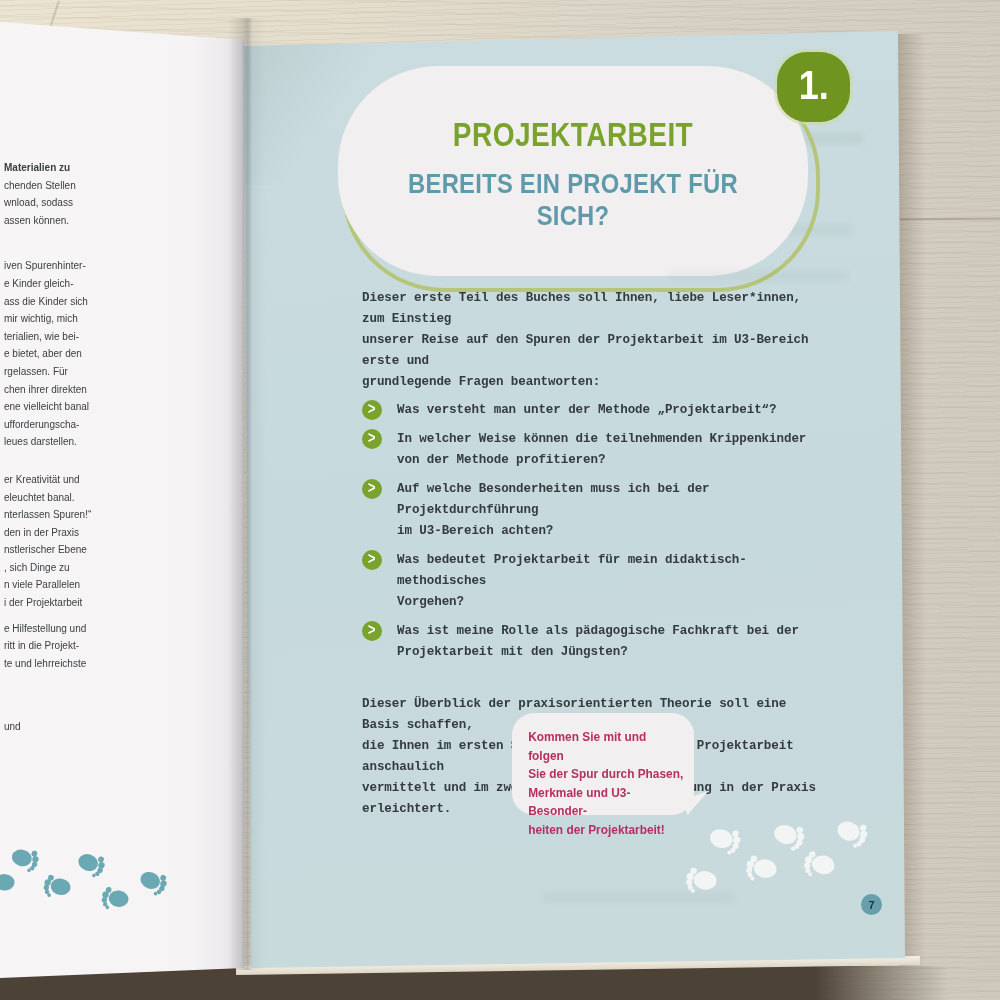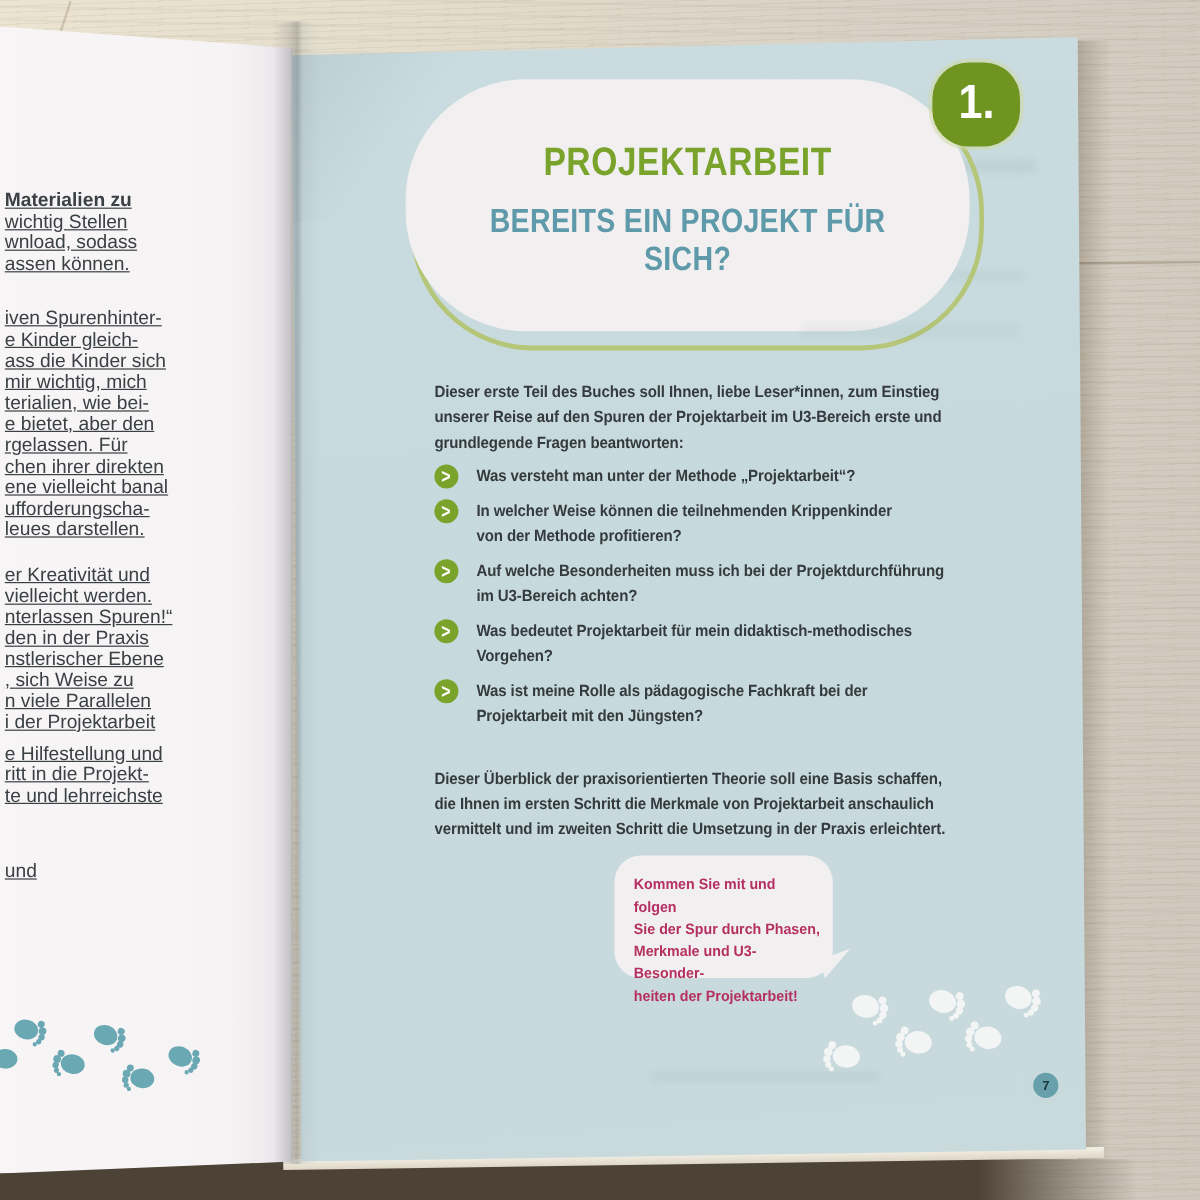--- a/index.html
+++ b/index.html
@@ -19,21 +19,21 @@
   .shadow-bottom{left:0;top:966px;width:948px;height:34px;
     background:linear-gradient(to right, #4c4235 0%, #4c4235 86%, rgba(76,66,53,0) 100%);}
   .shadow-right{left:898px;top:34px;width:28px;height:932px;
     background:linear-gradient(to right, rgba(95,80,60,.30), rgba(95,80,60,0));}
   .stack-sliver{left:236px;top:961px;width:684px;height:9px;transform:rotate(-0.85deg);
     background:linear-gradient(#f5f1e6,#ddd6c6);}
   
   .left-page{left:0;top:0;width:244px;height:1000px;
     clip-path:polygon(0 22px,244px 40px,244px 968px,0 978px);
     background:linear-gradient(to right,#f7f5f6 0%,#f5f3f4 78%,#eceaec 92%,#dfdcdf 99%,#cfccce 100%);}
-  .left-col{position:absolute;left:4px;top:159px;font-size:16px;line-height:17.6px;color:#3b4044;text-decoration:underline;}
+  .left-col{position:absolute;left:4px;top:159px;font-size:10px;line-height:17.6px;color:#3b4044;}
   .frag{display:block;white-space:nowrap;}
   .fg{margin:0;}
   .fg.g1{margin-bottom:28px;}
   .fg.g1 .frag:first-child{font-weight:bold;}
   .fg.g2{margin-bottom:20px;}
   .fg.g3{margin-bottom:8px;}
   .fg.g4{margin-bottom:46px;}
   
   .right-page{left:243px;top:0;width:662px;height:1000px;
     clip-path:polygon(0 46px,655px 31px,662px 958px,8px 968px);
@@ -47,21 +47,21 @@
   .blob{left:95px;top:66px;width:470px;height:210px;border-radius:100px;background:#f1efef;
     display:flex;flex-direction:column;align-items:flex-start;padding-top:50px;box-sizing:border-box;}
   .blob-title{display:block;width:100%;text-align:center;color:#7aa32b;font-weight:bold;
     font-size:33px;letter-spacing:.5px;transform:scaleX(.85);transform-origin:50% 50%;}
   .blob-subtitle{display:block;width:100%;text-align:center;color:#5e9aaa;font-weight:bold;
     font-size:28px;letter-spacing:.3px;margin-top:14px;transform:scaleX(.85);transform-origin:50% 50%;}
   .badge{left:534px;top:52px;width:73px;height:70px;border-radius:30px;background:#6f941f;
     box-shadow:0 0 0 3px rgba(205,217,166,.55);display:flex;align-items:center;justify-content:center;z-index:3;}
   .badge-num{color:#fff;font-weight:bold;font-size:40px;transform:scaleX(.9) translateY(-2px);}
   
-  .text-col{left:119px;top:316px;width:500px;color:#343a3e;}
+  .text-col{left:119px;top:287px;width:500px;color:#343a3e;font-family:Liberation Mono, monospace;}
   .para{font-size:13.5px;line-height:21px;font-weight:bold;letter-spacing:-0.1px;
     white-space:pre-line;transform:scaleX(.93);transform-origin:left top;margin:0;}
   .q-list{margin:7px 0 0 0;padding:0;list-style:none;}
   .q-item{display:flex;margin-bottom:8px;align-items:flex-start;}
   .q-icon{flex:0 0 auto;width:20px;height:20px;border-radius:50%;background:#7aa32b;color:#fff;
     display:flex;align-items:center;justify-content:center;margin-right:15px;margin-top:1px;
     font-weight:bold;font-size:12px;}
   .q-glyph{display:block;transform:scale(1.1,1.4);}
   .q-text{font-size:13.5px;line-height:21px;font-weight:bold;letter-spacing:-0.1px;
     white-space:pre-line;transform:scaleX(.93);transform-origin:left top;}
@@ -107,44 +107,44 @@
 <div class="abs seam1"></div>
 <div class="abs seam2"></div>
 <div class="abs shadow-bottom"></div>
 <div class="abs shadow-right"></div>
 <div class="abs stack-sliver"></div>
 
 <div class="abs left-page">
   <div class="left-col">
     <div class="fg g1">
       <span class="frag">Materialien zu</span>
-      <span class="frag">wichtig Stellen</span>
+      <span class="frag">chenden Stellen</span>
       <span class="frag">wnload, sodass</span>
       <span class="frag">assen können.</span>
     </div>
     <div class="fg g2">
       <span class="frag">iven Spurenhinter-</span>
       <span class="frag">e Kinder gleich-</span>
       <span class="frag">ass die Kinder sich</span>
       <span class="frag">mir wichtig, mich</span>
       <span class="frag">terialien, wie bei-</span>
       <span class="frag">e bietet, aber den</span>
       <span class="frag">rgelassen. Für</span>
       <span class="frag">chen ihrer direkten</span>
       <span class="frag">ene vielleicht banal</span>
       <span class="frag">ufforderungscha-</span>
       <span class="frag">leues darstellen.</span>
     </div>
     <div class="fg g3">
       <span class="frag">er Kreativität und</span>
-      <span class="frag">vielleicht werden.</span>
+      <span class="frag">eleuchtet banal.</span>
       <span class="frag">nterlassen Spuren!“</span>
       <span class="frag">den in der Praxis</span>
       <span class="frag">nstlerischer Ebene</span>
-      <span class="frag">, sich Weise zu</span>
+      <span class="frag">, sich Dinge zu</span>
       <span class="frag">n viele Parallelen</span>
       <span class="frag">i der Projektarbeit</span>
     </div>
     <div class="fg g4">
       <span class="frag">e Hilfestellung und</span>
       <span class="frag">ritt in die Projekt-</span>
       <span class="frag">te und lehrreichste</span>
     </div>
     <div class="fg g5">
       <span class="frag">und</span>

